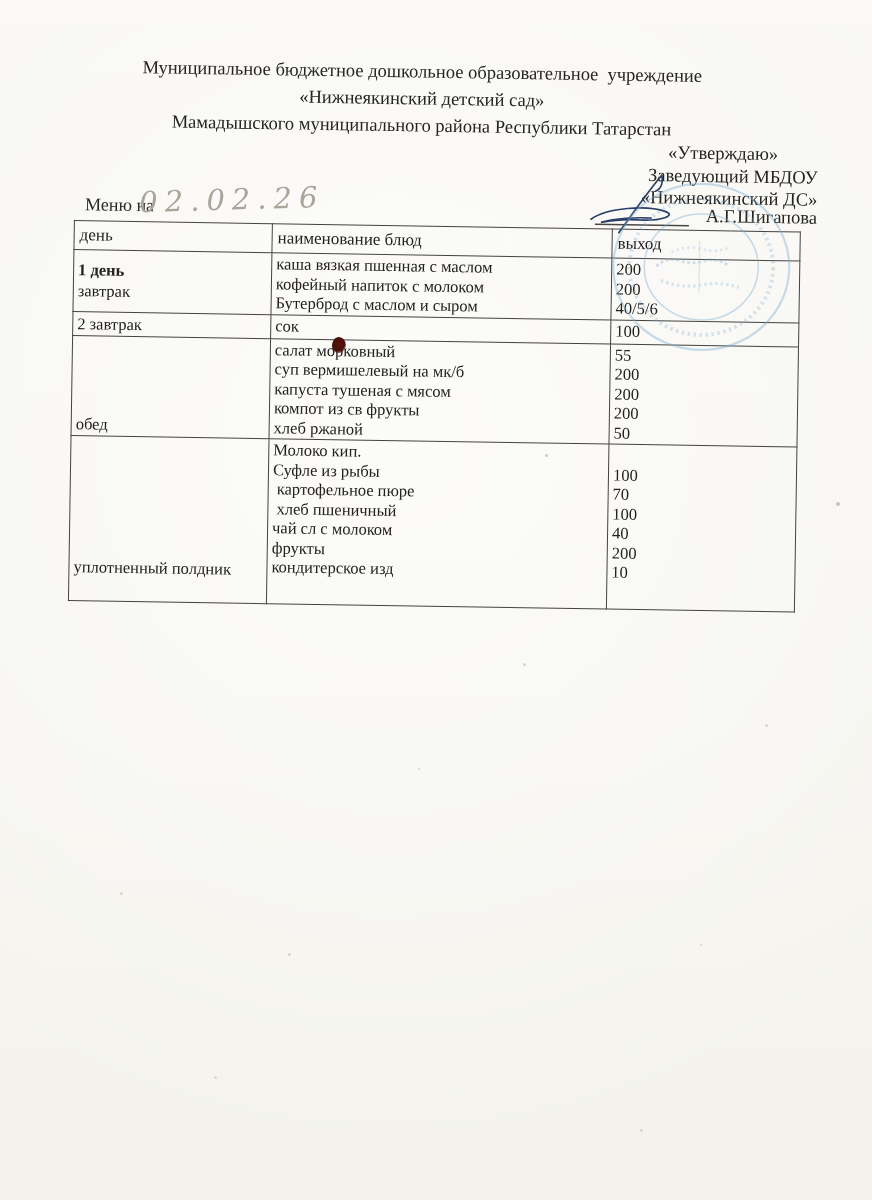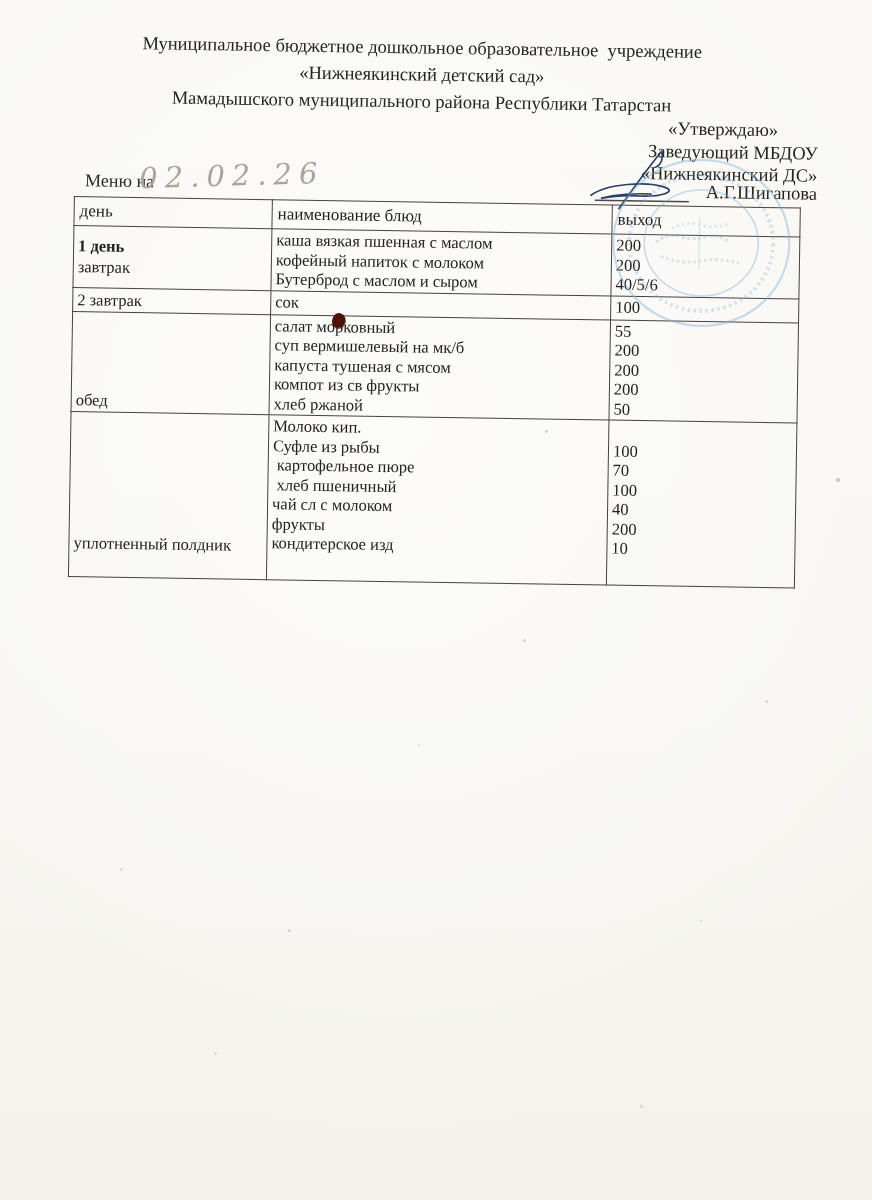--- a/index.html
+++ b/index.html
@@ -10,20 +10,21 @@
     font-family:"Liberation Serif","DejaVu Serif",serif;
     color:#2b2a27;
     overflow:hidden;
     position:relative;
   }
   .sheet{
     position:absolute;inset:0;
     background:
       radial-gradient(ellipse 120% 90% at 45% 35%, rgba(255,255,255,.65), rgba(255,255,255,0) 70%),
       linear-gradient(180deg,#f8f7f3 0%,#f6f5f0 55%,#f3f2ec 100%);
+    margin-top: 24px;
   }
   .tilt{
     position:absolute;inset:0;
     transform:rotate(0.9deg);
     transform-origin:70px 0;
   }
   .center-line{
     position:absolute;left:0;width:846px;
     text-align:center;font-size:18.5px;line-height:27px;
     white-space:pre;color:#252420;

